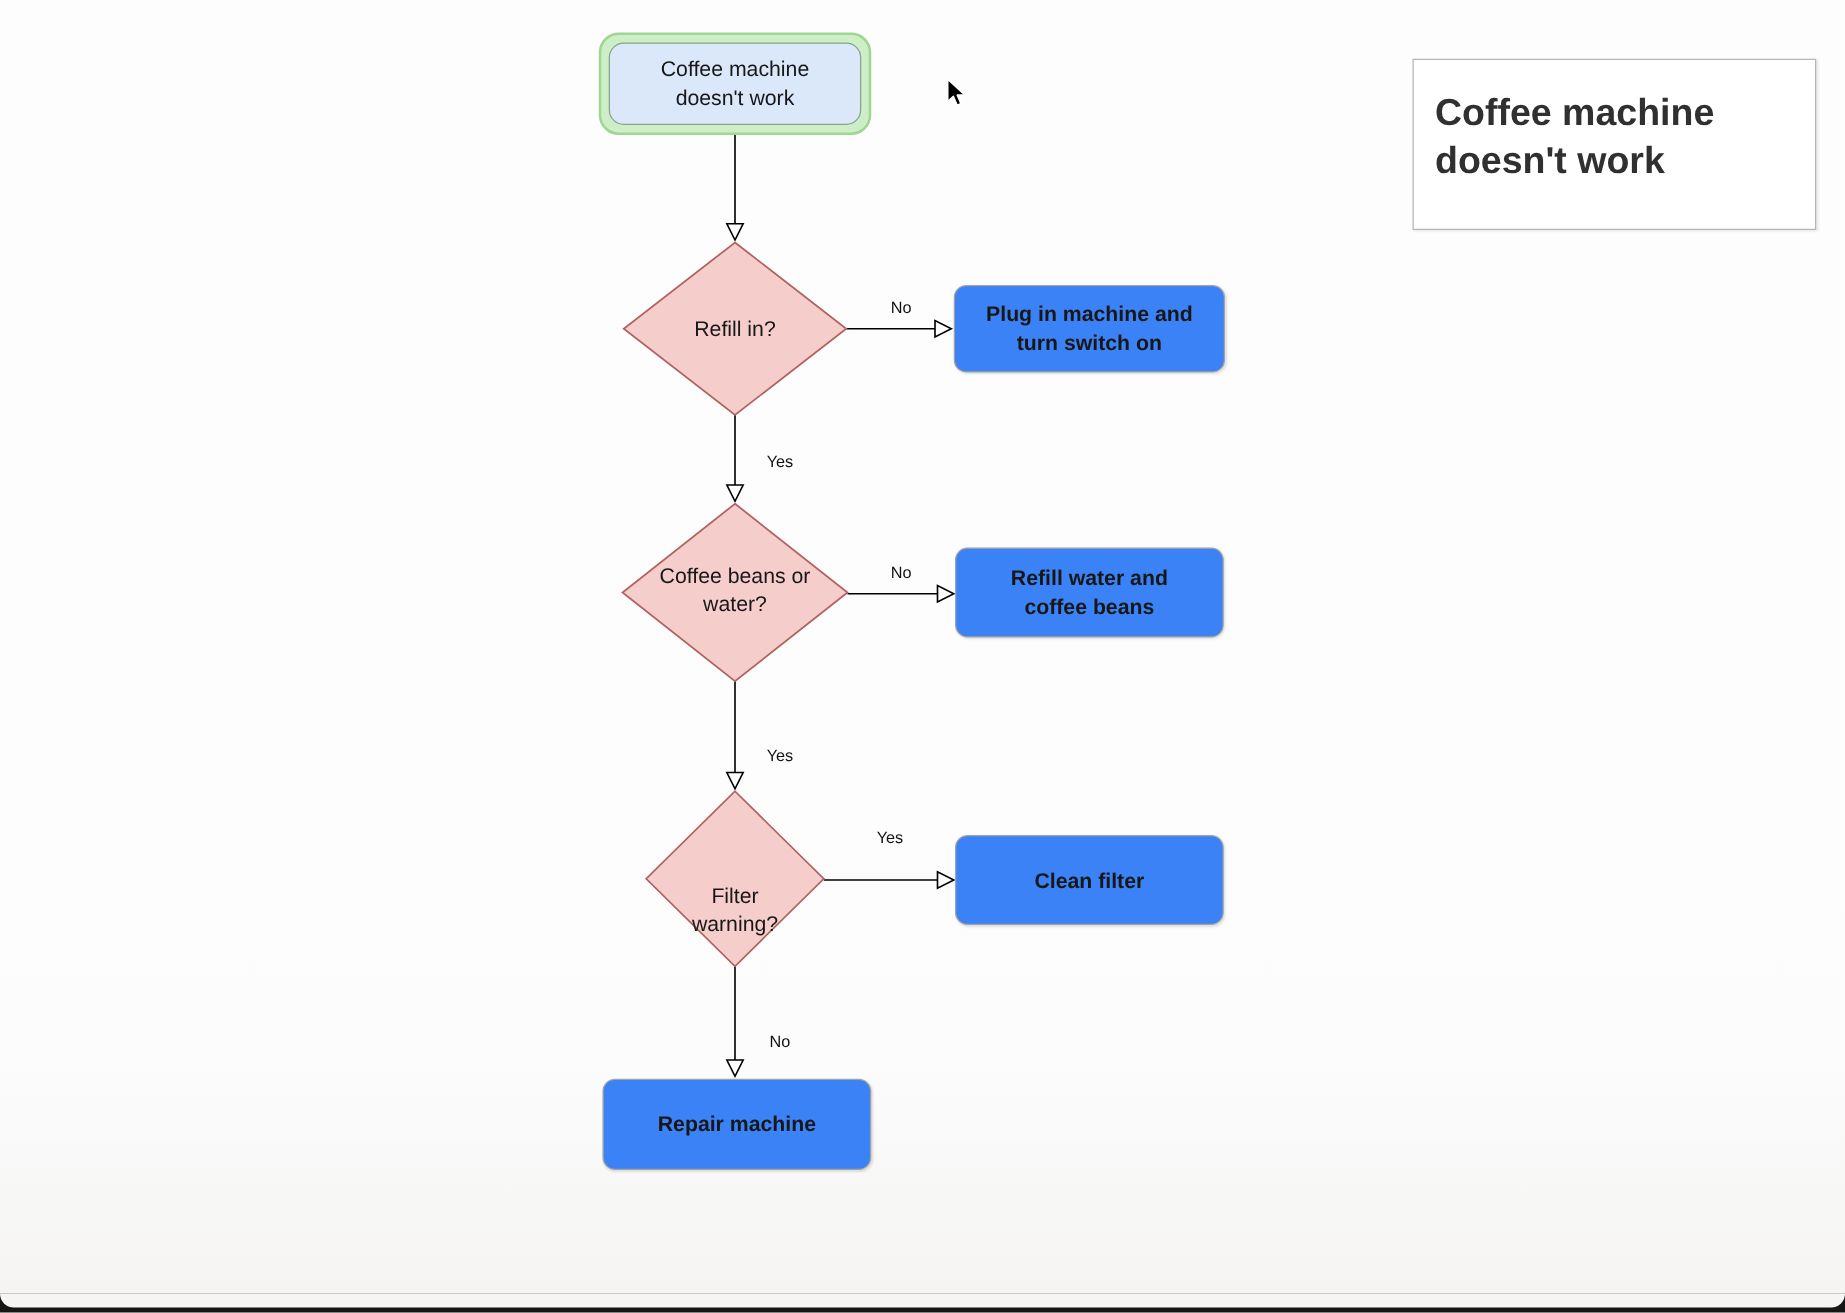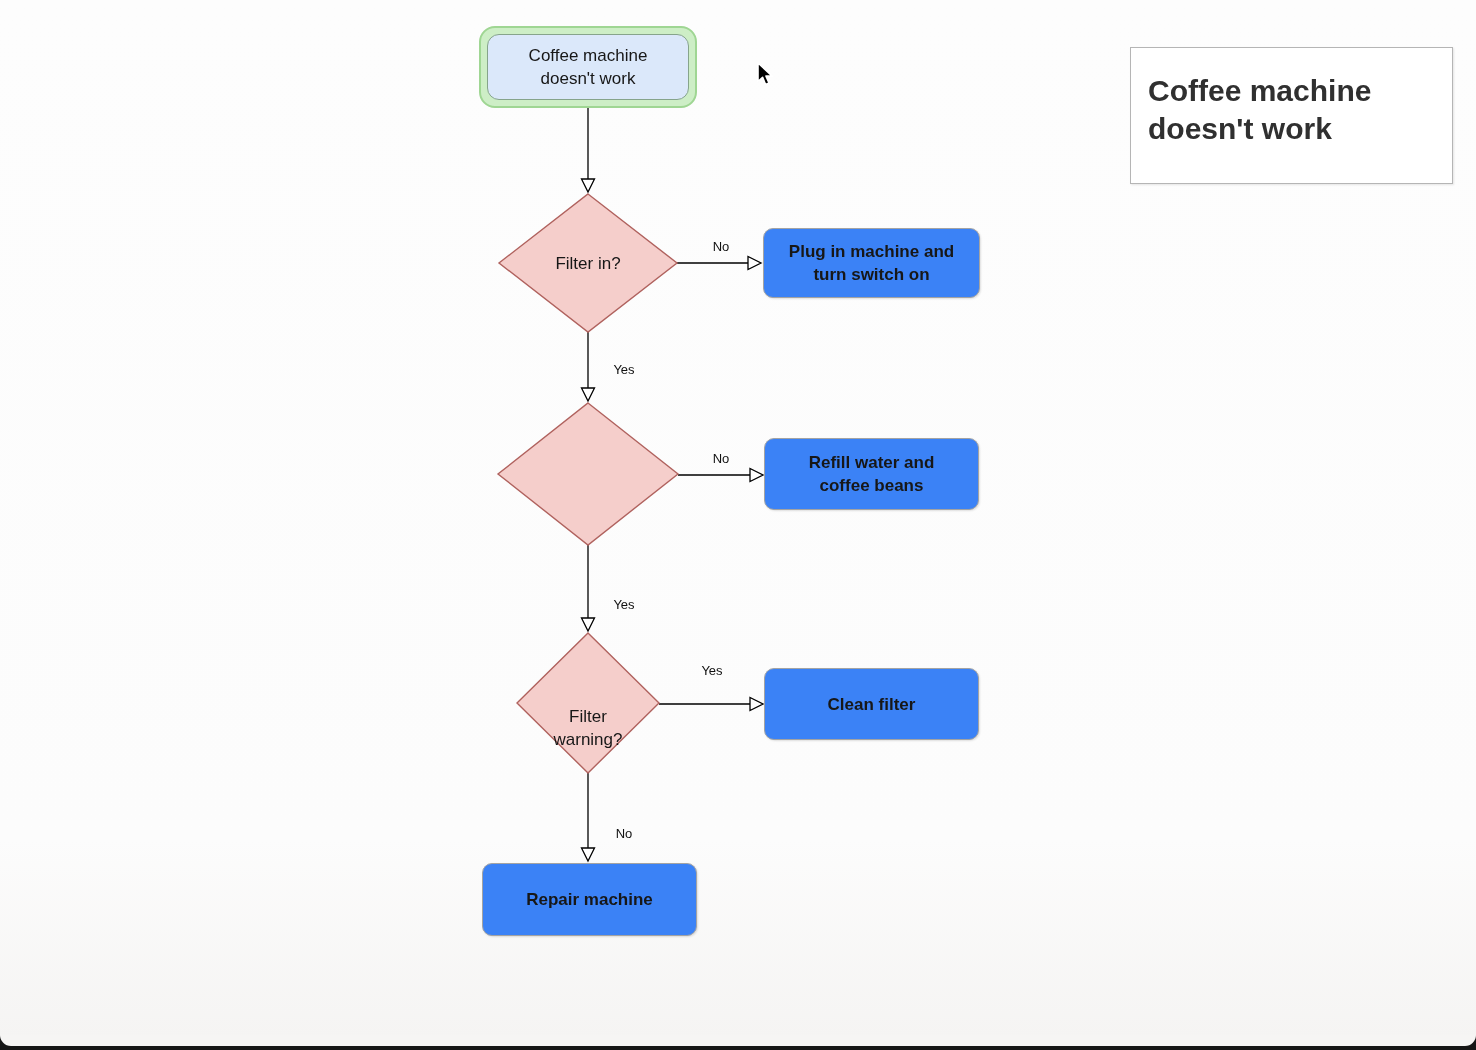--- a/index.html
+++ b/index.html
@@ -123,21 +123,23 @@
 
     <polygon points="588,194 677,263 588,332 499,263" stroke-width="1.4" style="fill: rgb(245, 206, 203); stroke: rgb(176, 98, 94);"></polygon>
     <polygon points="588,403 678,474 588,545 498,474" stroke-width="1.4" style="fill: rgb(245, 206, 203); stroke: rgb(176, 98, 94);"></polygon>
     <polygon points="588,633 659,703 588,773 517,703" stroke-width="1.4" style="fill: rgb(245, 206, 203); stroke: rgb(176, 98, 94);"></polygon>
   </svg>
 
   <div class="start-glow"></div>
   <div class="node start-node">Coffee machine
 doesn't work</div>
 
-  <div class="decision-label" style="left:588px; top:263px; width:150px;">Filter in?</div>
+  <div class="decision-label" style="left:588px; top:263px; width:150px;">Refill in?</div>
+  <div class="decision-label" style="left:588px; top:472px; width:186px;">Coffee beans or
+water?</div>
   <div class="decision-label" style="left:588px; top:728px; width:120px;">Filter
 warning?</div>
 
   <div class="node process" style="left:763px; top:228px; width:215px; height:68px;">Plug in machine and
 turn switch on</div>
   <div class="node process" style="left:764px; top:438px; width:213px; height:70px;">Refill water and
 coffee beans</div>
   <div class="node process" style="left:764px; top:668px; width:213px; height:70px;">Clean filter</div>
   <div class="node process" style="left:482px; top:863px; width:213px; height:71px;">Repair machine</div>
 

